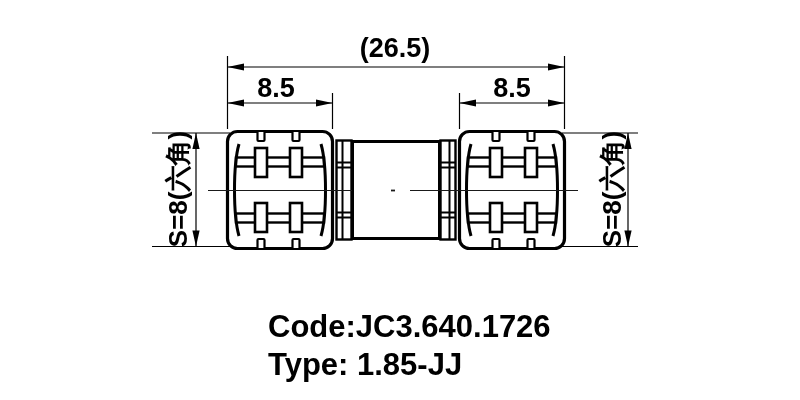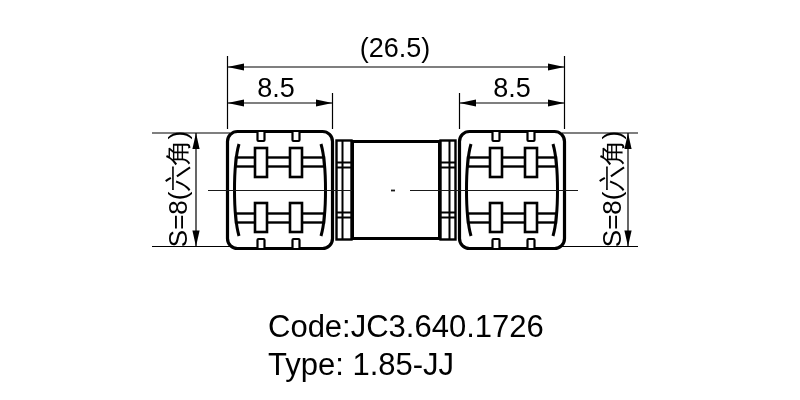--- a/index.html
+++ b/index.html
@@ -7,20 +7,21 @@
     padding: 0;
     background: #ffffff;
   }
   .canvas {
     position: relative;
     width: 800px;
     height: 400px;
     background: #ffffff;
     overflow: hidden;
     font-family: "Liberation Sans", "DejaVu Sans", sans-serif;
+    font-weight: bold;
   }
   svg text {
     font-family: "Liberation Sans", "DejaVu Sans", sans-serif;
     fill: #000000;
   }
   .dim-text   { font-size: 27px; }
   .dim-text-s { font-size: 26px; }
   .note-text  { font-size: 31px; }
 </style>
 </head>

